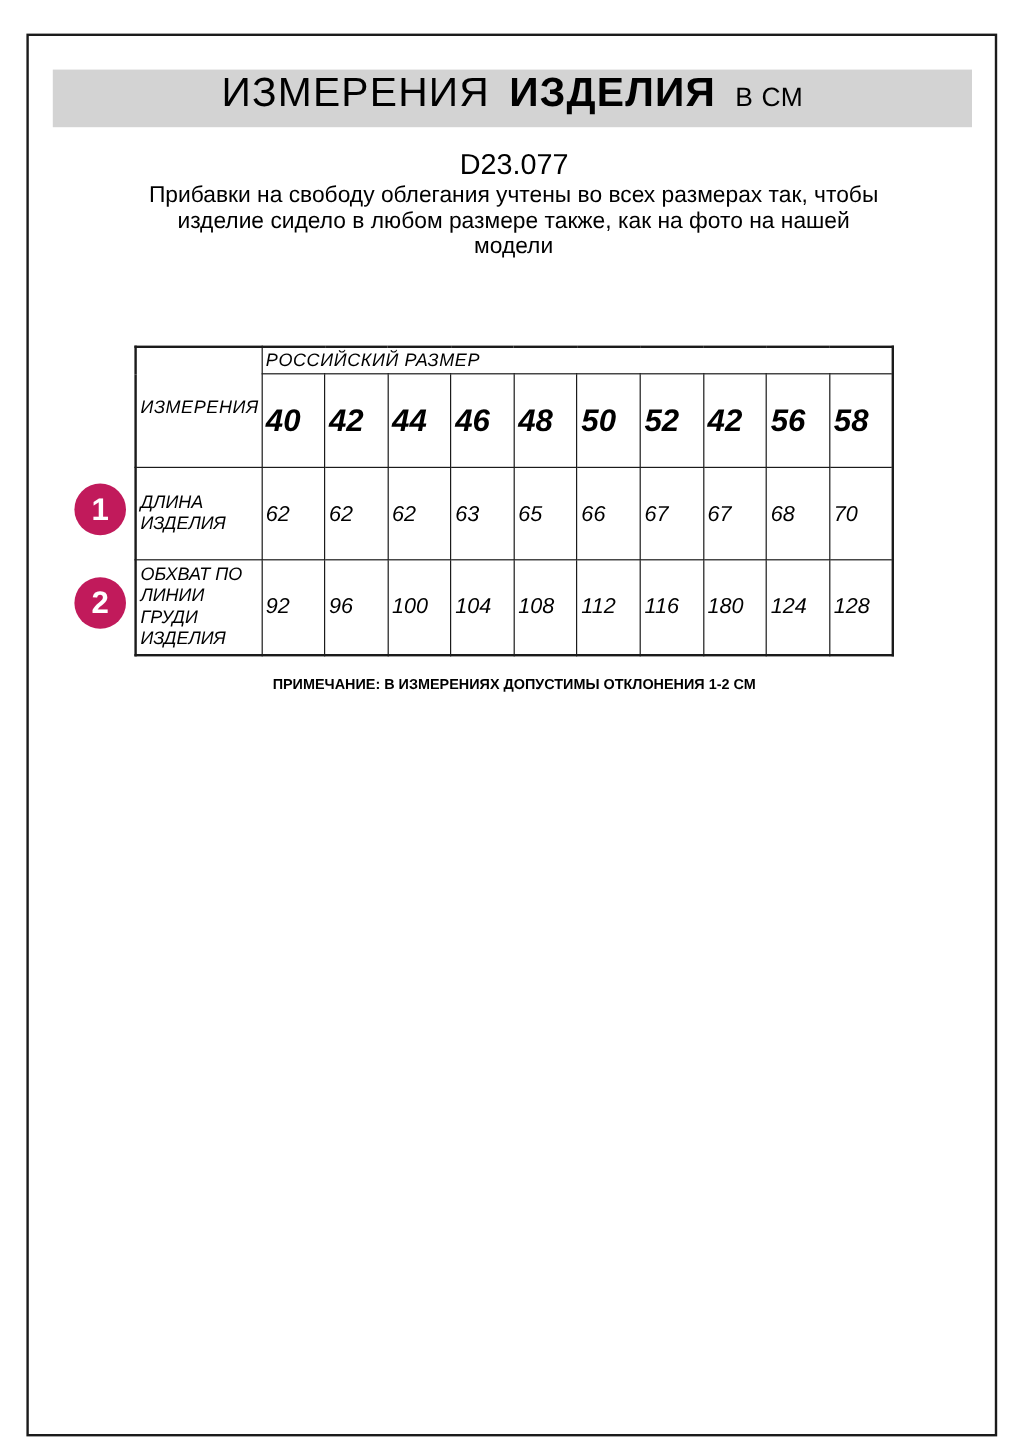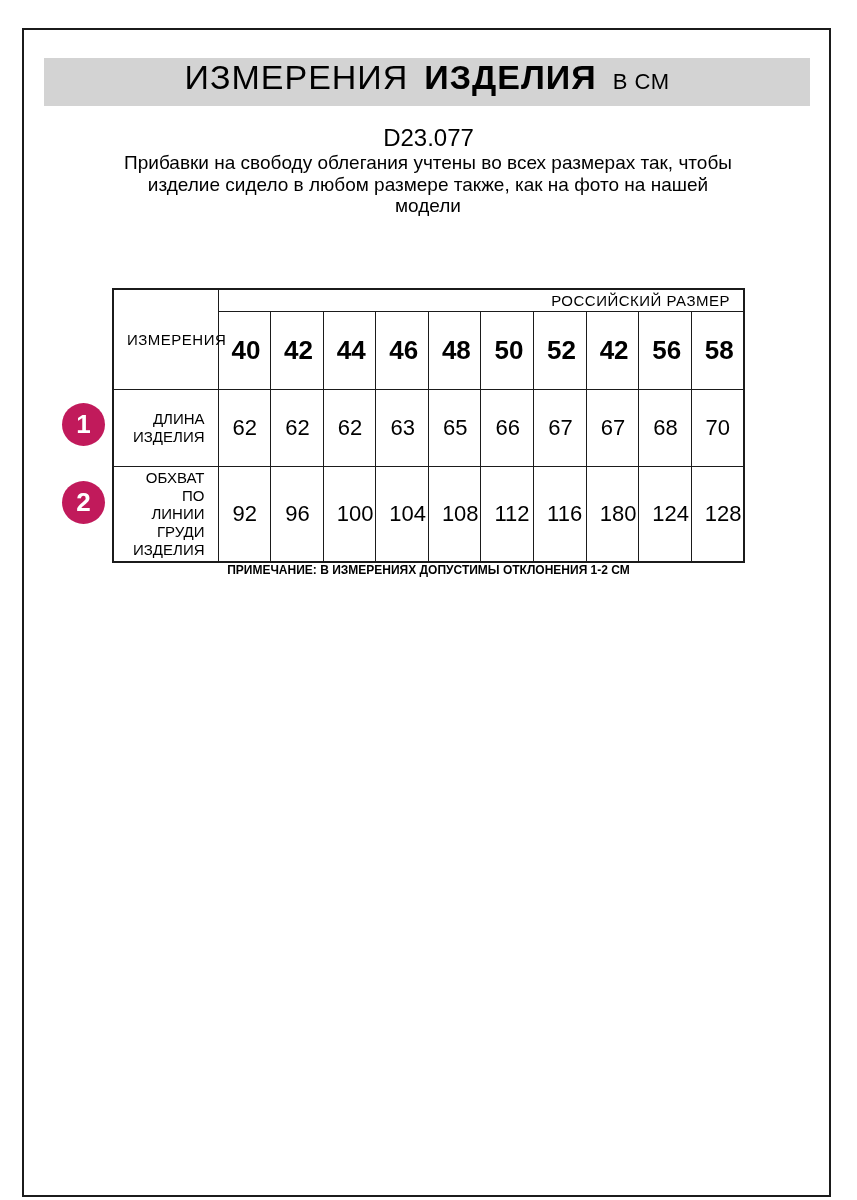--- a/index.html
+++ b/index.html
@@ -50,30 +50,31 @@
   }
   .size-table {
     position: absolute;
     left: 112px; top: 288px;
     border-collapse: collapse;
     table-layout: fixed;
     width: 631px;
   }
   .size-table td, .size-table th {
     border: 1px solid #1b1b1b;
-    text-align: right;
+    text-align: left;
     vertical-align: middle;
-    padding: 2px 13px;
+    padding: 2px 3px;
     font-weight: 400;
+    font-style: italic;
   }
   .size-table { border: 2px solid #1b1b1b; }
   .row-group-header td { height: 20px; font-size: 15px; letter-spacing: 0.5px; }
   .row-sizes td { height: 78px; font-size: 26px; font-weight: 700; }
   .corner-cell { font-size: 16px; letter-spacing: 0.3px; }
-  .row-measure td { font-size: 22px; }
+  .row-measure td { font-size: 18px; }
   .row-measure .measure-label { font-size: 15px; line-height: 18px; }
   .row-measure-1 td { height: 77px; }
   .row-measure-2 td { height: 79px; }
   .badge {
     position: absolute;
     left: 62px;
     width: 43px; height: 43px;
     border-radius: 50%;
     color: #ffffff;
     font-size: 26px;

